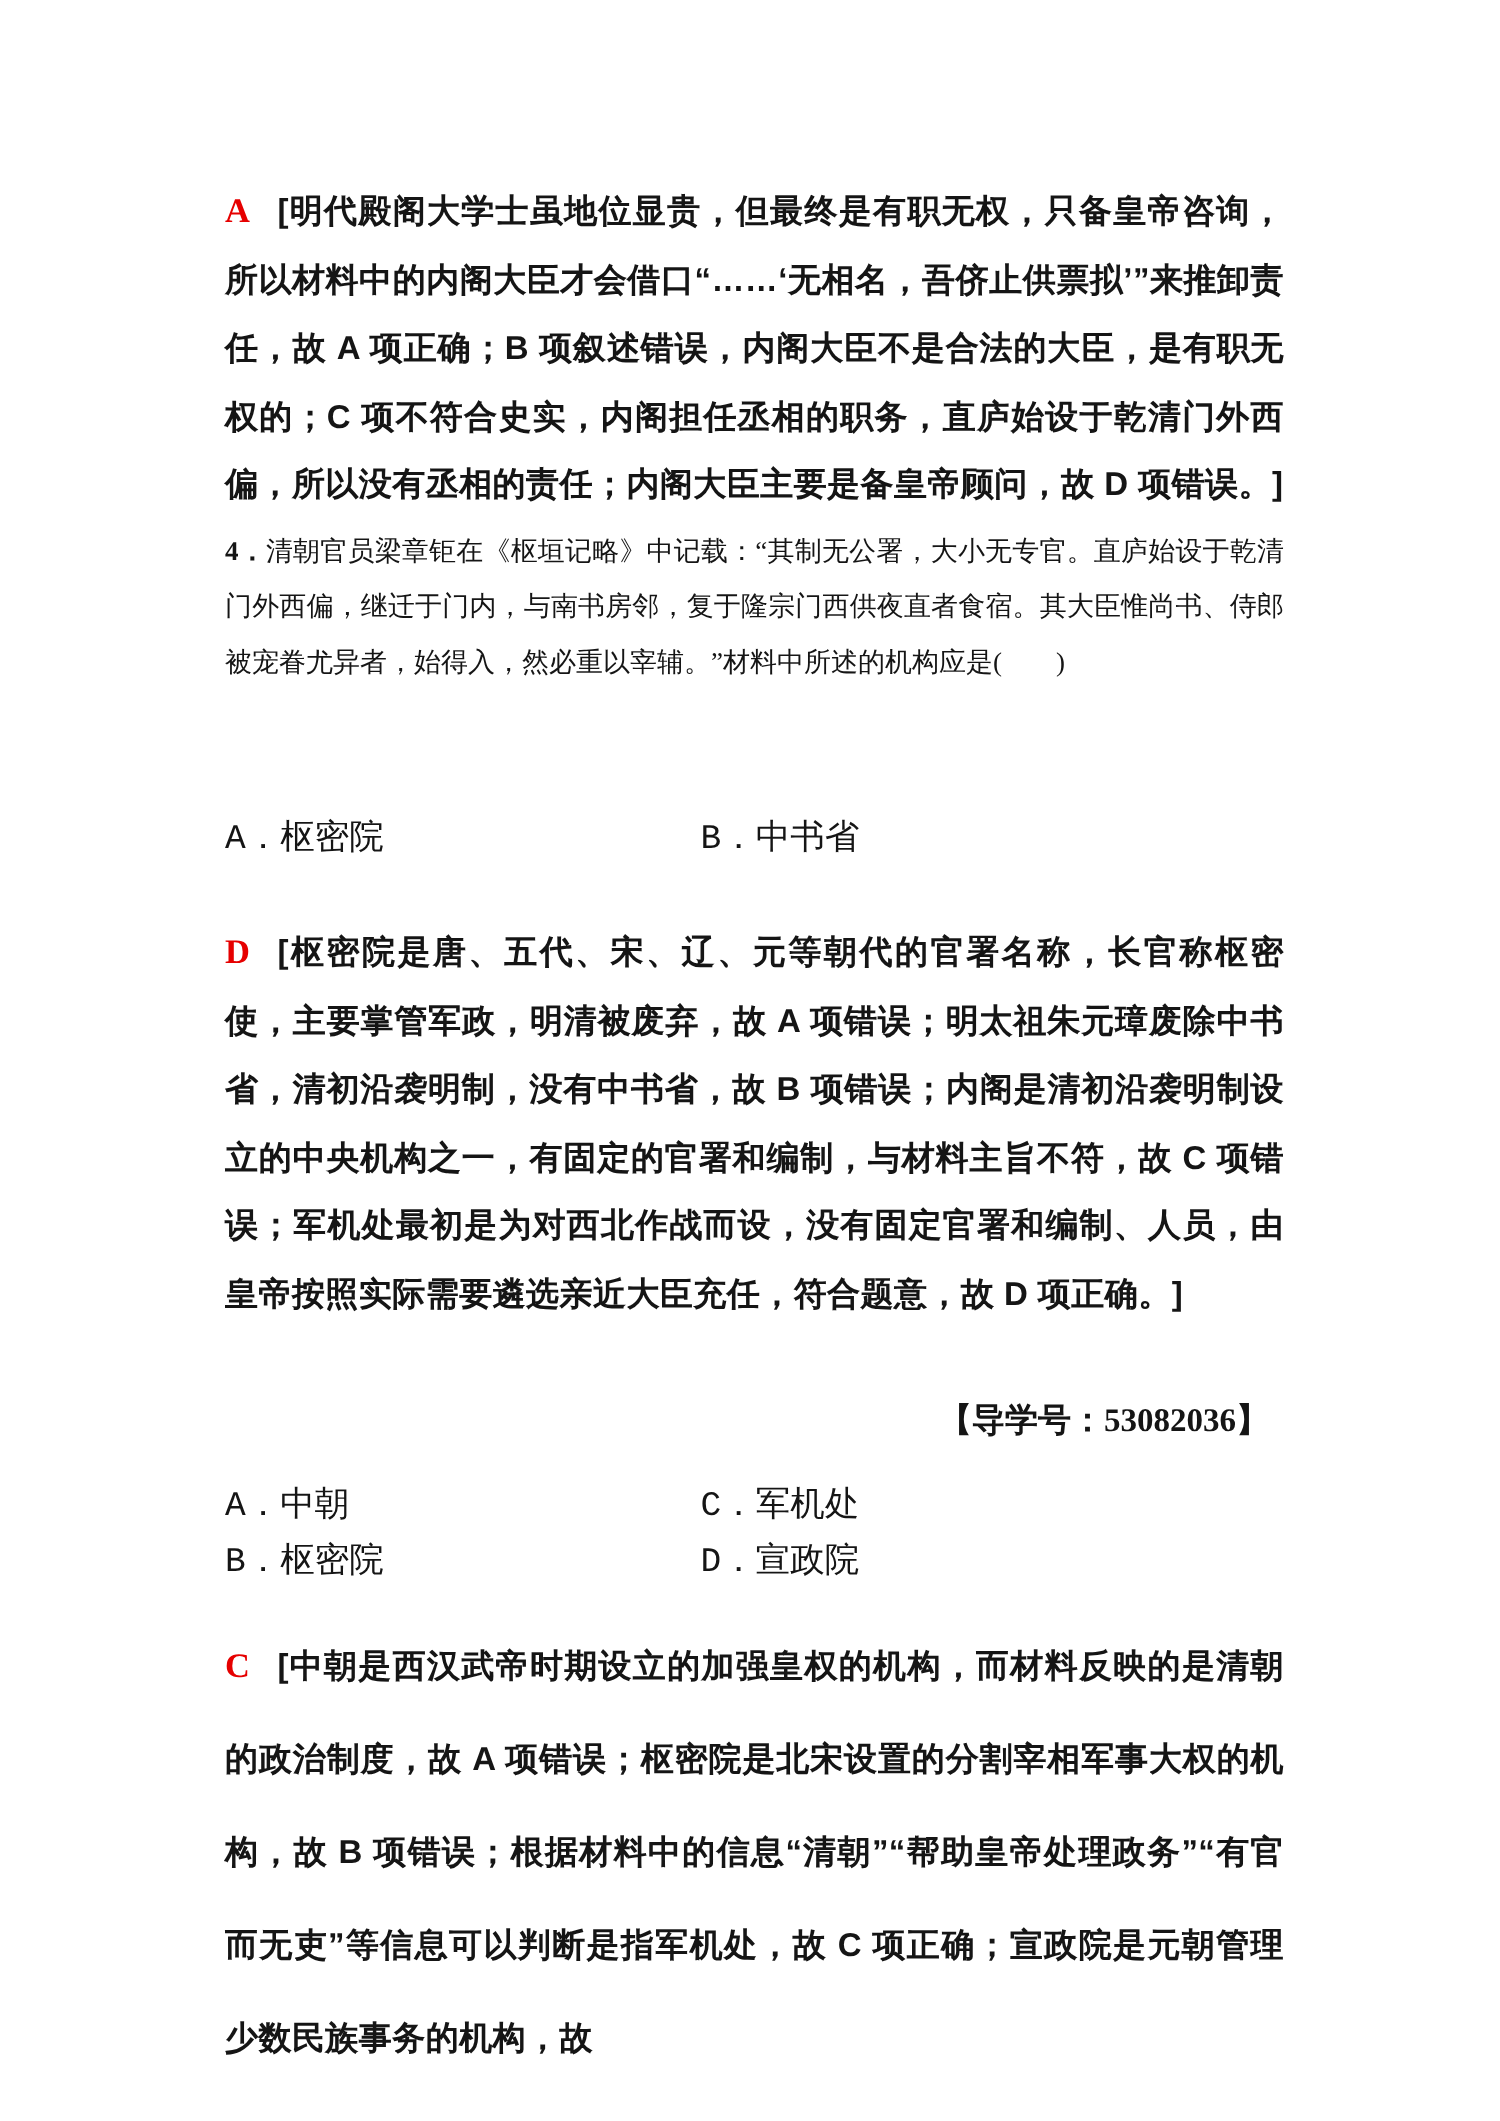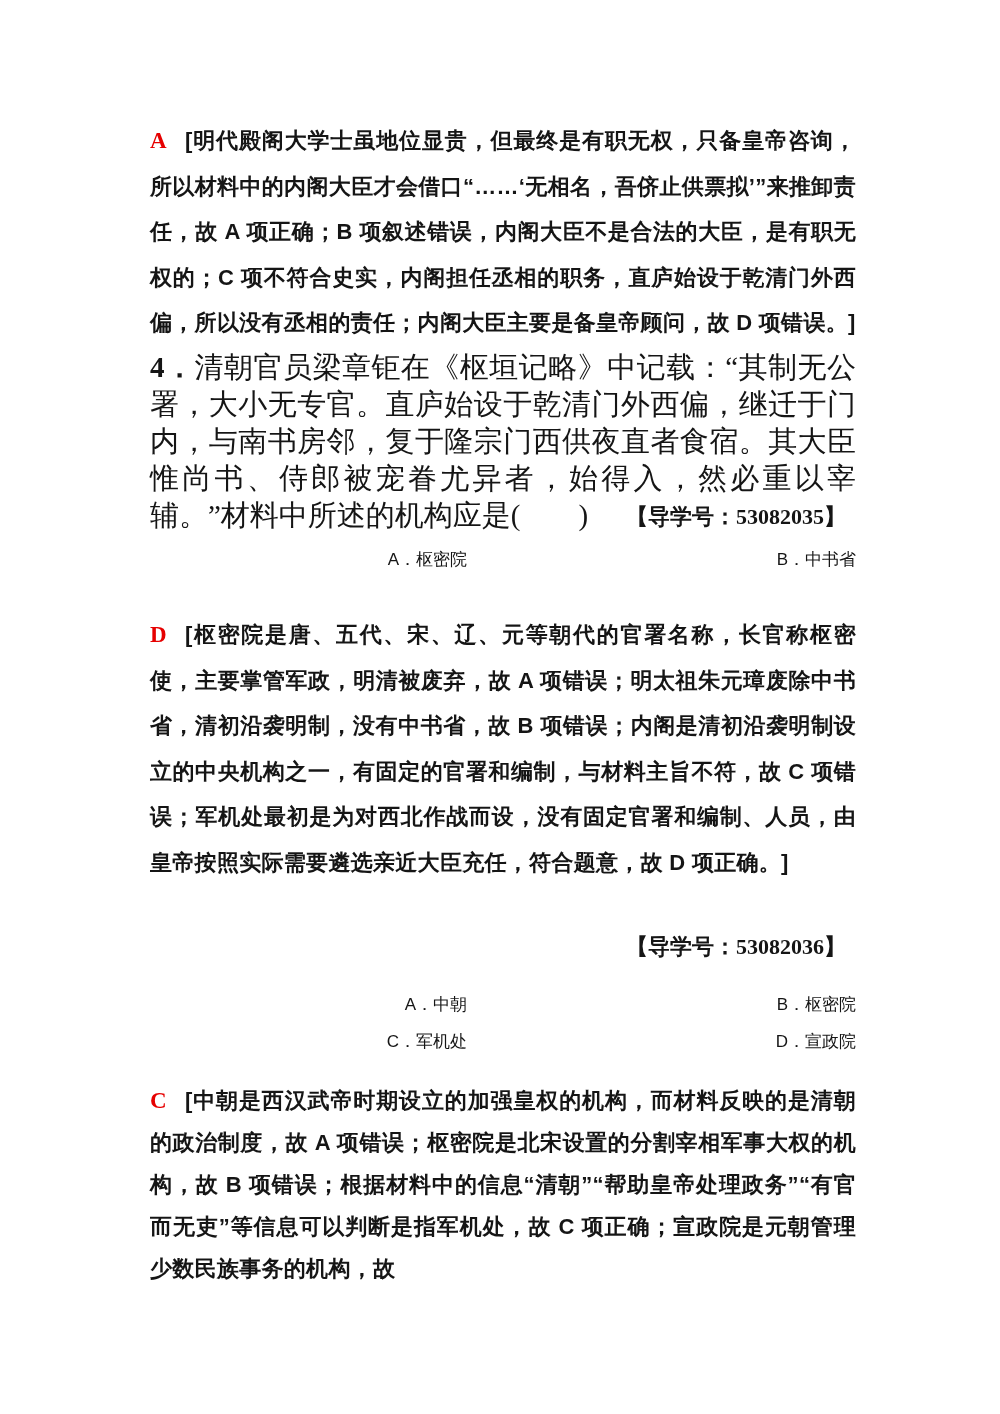--- a/index.html
+++ b/index.html
@@ -24,33 +24,33 @@
   .expl {
     font-family: "Liberation Sans", "DejaVu Sans", sans-serif;
     font-size: 22px;
     font-weight: 600;
     line-height: 45.5px;
     text-align: justify;
     text-align-last: left;
     letter-spacing: 0.3px;
   }
   .expl-wide {
-    line-height: 42px;
+    line-height: 62px;
   }
   .ans-letter {
     font-family: "Liberation Serif", "DejaVu Serif", serif;
     font-weight: 700;
     font-size: 23px;
     color: #e60000;
     margin-right: 18px;
   }
   
   .question {
     font-family: "Liberation Serif", "DejaVu Serif", serif;
-    font-size: 29px;
+    font-size: 18px;
     font-weight: 400;
     line-height: 37px;
     text-align: justify;
     text-align-last: left;
   }
   .q-num {
     font-weight: 700;
   }
   
   .guide {
@@ -59,60 +59,58 @@
     font-weight: 700;
     line-height: 37px;
     text-align: right;
     box-sizing: border-box;
     padding-right: 10px;
   }
   
   .options {
     display: grid;
     grid-template-columns: 317px 1fr;
-    font-family: Liberation Sans, sans-serif;
-    font-size: 17px;
+    font-family: Liberation Mono, monospace;
+    font-size: 23px;
     line-height: 37px;
-    text-align: right;
   }
   .opt {
     white-space: nowrap;
   }
 </style>
 </head>
 <body>
 
 <div class="page">
 
   <div class="block expl" style="top:118px">
     <span class="ans-letter">A</span><span>[明代殿阁大学士虽地位显贵，但最终是有职无权，只备皇帝咨询，所以材料中的内阁大臣才会借口“……‘无相名，吾侪止供票拟’”来推卸责任，故 A 项正确；B 项叙述错误，内阁大臣不是合法的大臣，是有职无权的；C 项不符合史实，内阁担任丞相的职务，直庐始设于乾清门外西偏，所以没有丞相的责任；内阁大臣主要是备皇帝顾问，故 D 项错误。]</span>
   </div>
 
   <div class="block question" style="top:349px">
     <span class="q-num">4．</span><span>清朝官员梁章钜在《枢垣记略》中记载：“其制无公署，大小无专官。直庐始设于乾清门外西偏，继迁于门内，与南书房邻，复于隆宗门西供夜直者食宿。其大臣惟尚书、侍郎被宠眷尤异者，始得入，然必重以宰辅。”材料中所述的机构应是(　　)</span>
   </div>
 
-  <div class="block guide" style="top:498px">【导学号：53082035】</div>
 
   <div class="block options" style="top:541px">
     <div class="opt">A．枢密院</div>
     <div class="opt">B．中书省</div>
   </div>
 
   <div class="block expl" style="top:612px">
     <span class="ans-letter">D</span><span>[枢密院是唐、五代、宋、辽、元等朝代的官署名称，长官称枢密使，主要掌管军政，明清被废弃，故 A 项错误；明太祖朱元璋废除中书省，清初沿袭明制，没有中书省，故 B 项错误；内阁是清初沿袭明制设立的中央机构之一，有固定的官署和编制，与材料主旨不符，故 C 项错误；军机处最初是为对西北作战而设，没有固定官署和编制、人员，由皇帝按照实际需要遴选亲近大臣充任，符合题意，故 D 项正确。]</span>
   </div>
 
 
   <div class="block guide" style="top:928px">【导学号：53082036】</div>
 
   <div class="block options" style="top:986px">
     <div class="opt">A．中朝</div>
+    <div class="opt">C．军机处</div>
     <div class="opt">B．枢密院</div>
-    <div class="opt">C．军机处</div>
     <div class="opt">D．宣政院</div>
   </div>
 
   <div class="block expl expl-wide" style="top:1080px">
     <span class="ans-letter">C</span><span>[中朝是西汉武帝时期设立的加强皇权的机构，而材料反映的是清朝的政治制度，故 A 项错误；枢密院是北宋设置的分割宰相军事大权的机构，故 B 项错误；根据材料中的信息“清朝”“帮助皇帝处理政务”“有官而无吏”等信息可以判断是指军机处，故 C 项正确；宣政院是元朝管理少数民族事务的机构，故</span>
   </div>
 
 </div>
 
 </body></html>

